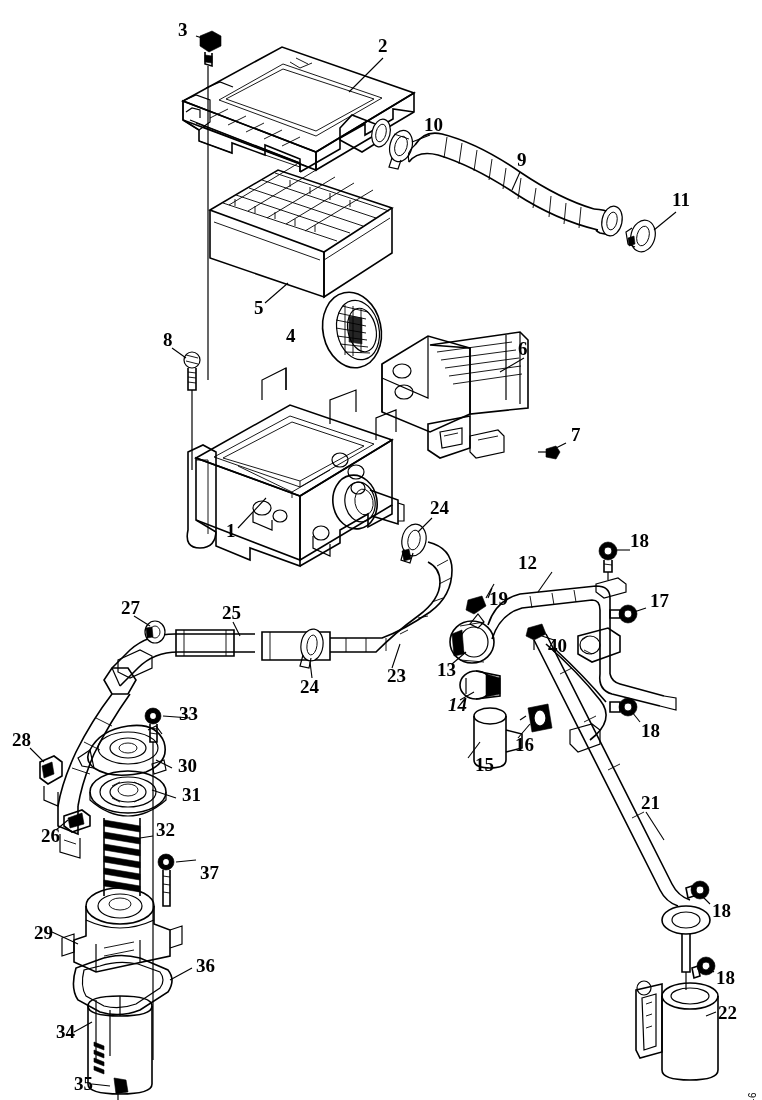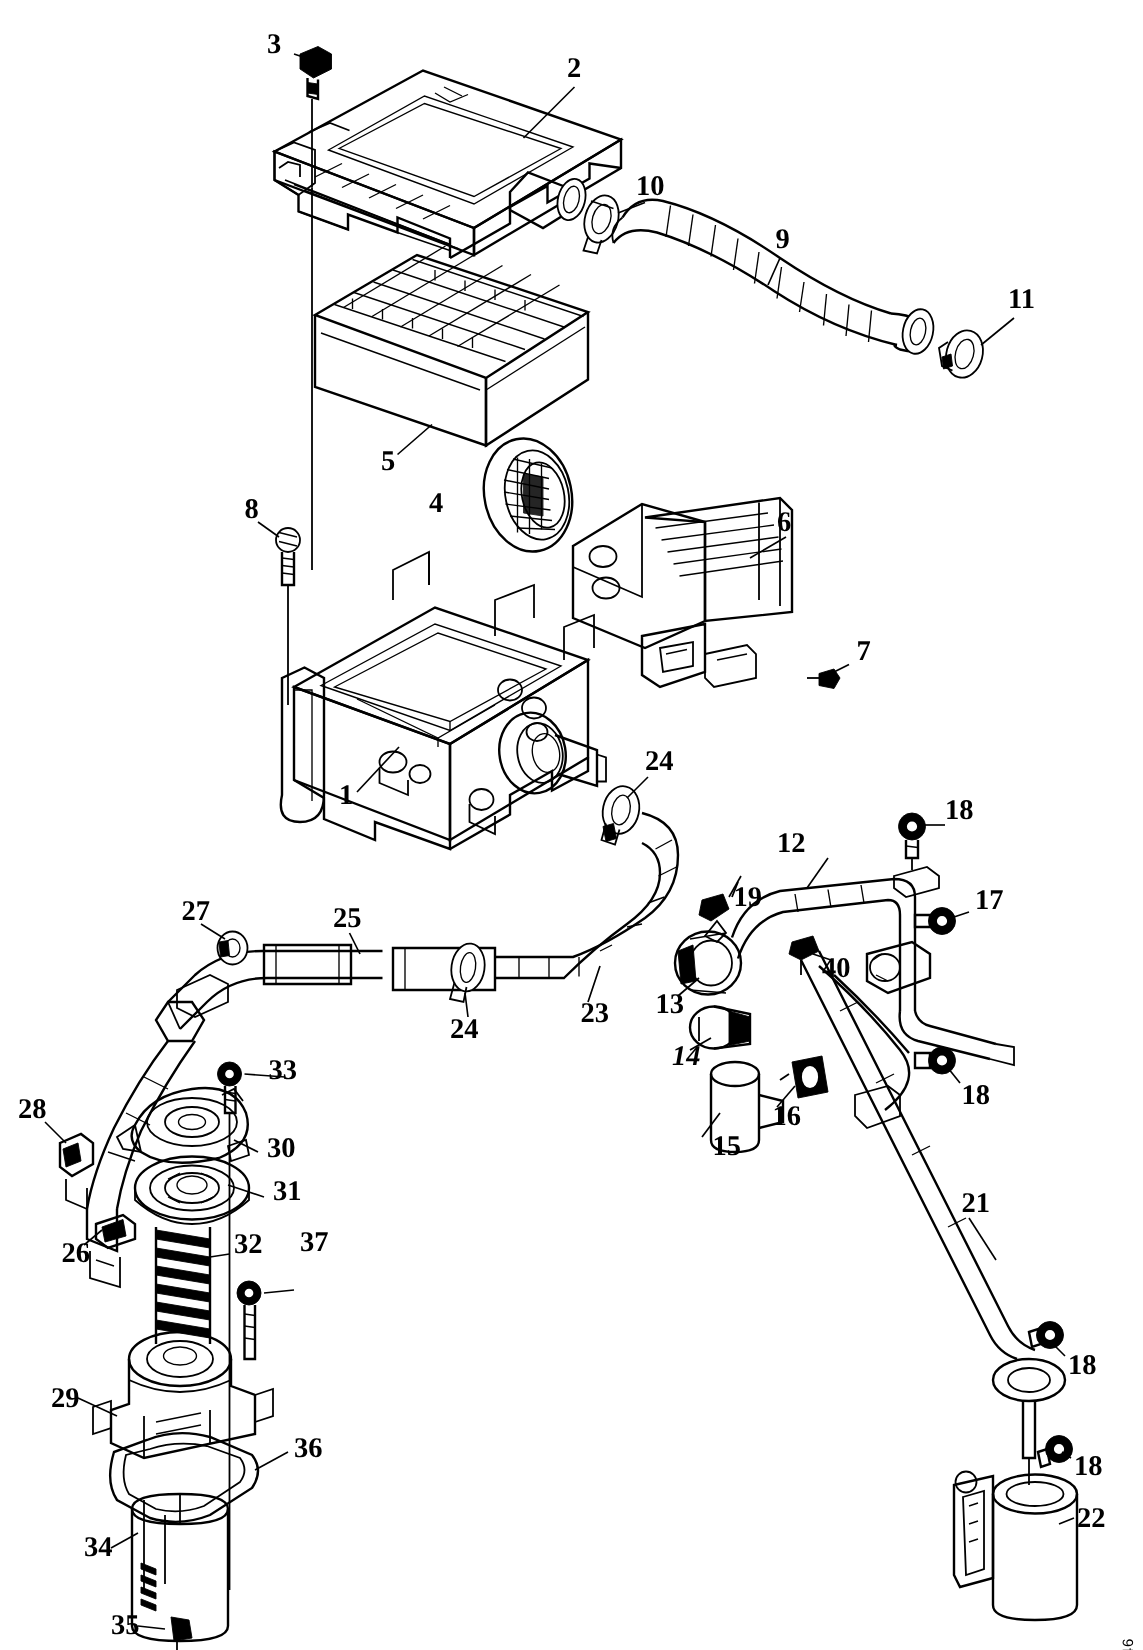--- a/index.html
+++ b/index.html
@@ -615,17 +615,17 @@
   <div class="callout" style="left:121px; top:598px;">27</div>
   <div class="callout" style="left:12px;  top:730px;">28</div>
   <div class="callout" style="left:34px;  top:923px;">29</div>
   <div class="callout" style="left:178px; top:756px;">30</div>
   <div class="callout" style="left:182px; top:785px;">31</div>
   <div class="callout" style="left:156px; top:820px;">32</div>
   <div class="callout" style="left:179px; top:704px;">33</div>
   <div class="callout" style="left:56px;  top:1022px;text-align:right;">34</div>
   <div class="callout" style="left:74px;  top:1074px;">35</div>
   <div class="callout" style="left:196px; top:956px;">36</div>
-  <div class="callout" style="left:200px; top:819px;">37</div>
+  <div class="callout" style="left:200px; top:863px;">37</div>
 
   <div class="diagram-id">139246</div>
 
 </div>
 
 </body></html>

